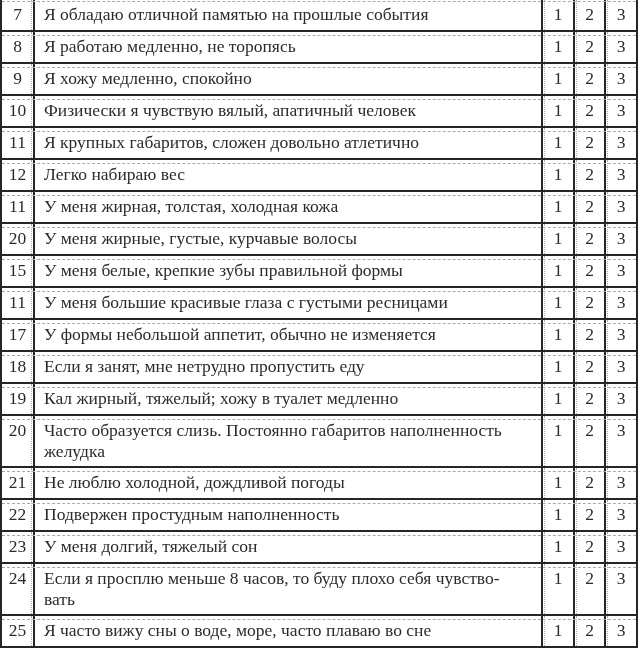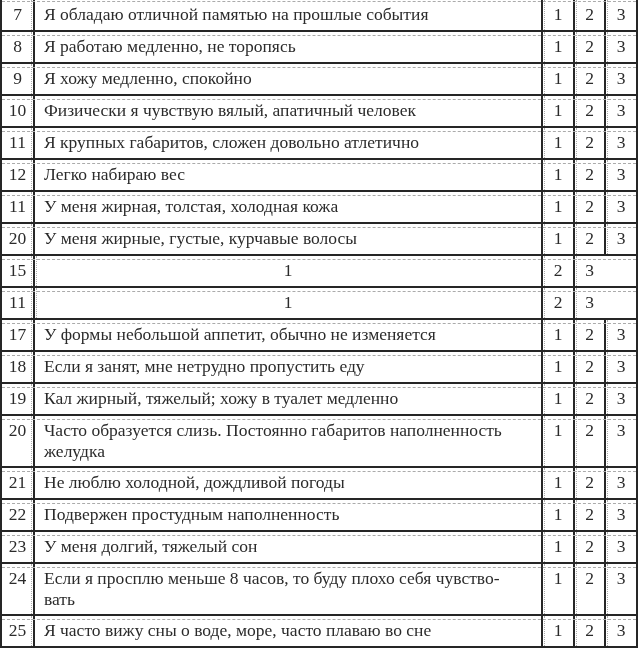--- a/index.html
+++ b/index.html
@@ -142,27 +142,29 @@
   <div class="row">
     <div class="cell num">20</div>
     <div class="cell text">У меня жирные, густые, курчавые волосы</div>
     <div class="cell val">1</div>
     <div class="cell val">2</div>
     <div class="cell val">3</div>
   </div>
 
   <div class="row">
     <div class="cell num">15</div>
+    <div class="cell text">У меня белые, крепкие зубы правильной формы</div>
     <div class="cell val">1</div>
     <div class="cell val">2</div>
     <div class="cell val">3</div>
   </div>
 
   <div class="row">
     <div class="cell num">11</div>
+    <div class="cell text">У меня большие красивые глаза с густыми ресницами</div>
     <div class="cell val">1</div>
     <div class="cell val">2</div>
     <div class="cell val">3</div>
   </div>
 
   <div class="row">
     <div class="cell num">17</div>
     <div class="cell text">У формы небольшой аппетит, обычно не изменяется</div>
     <div class="cell val">1</div>
     <div class="cell val">2</div>

